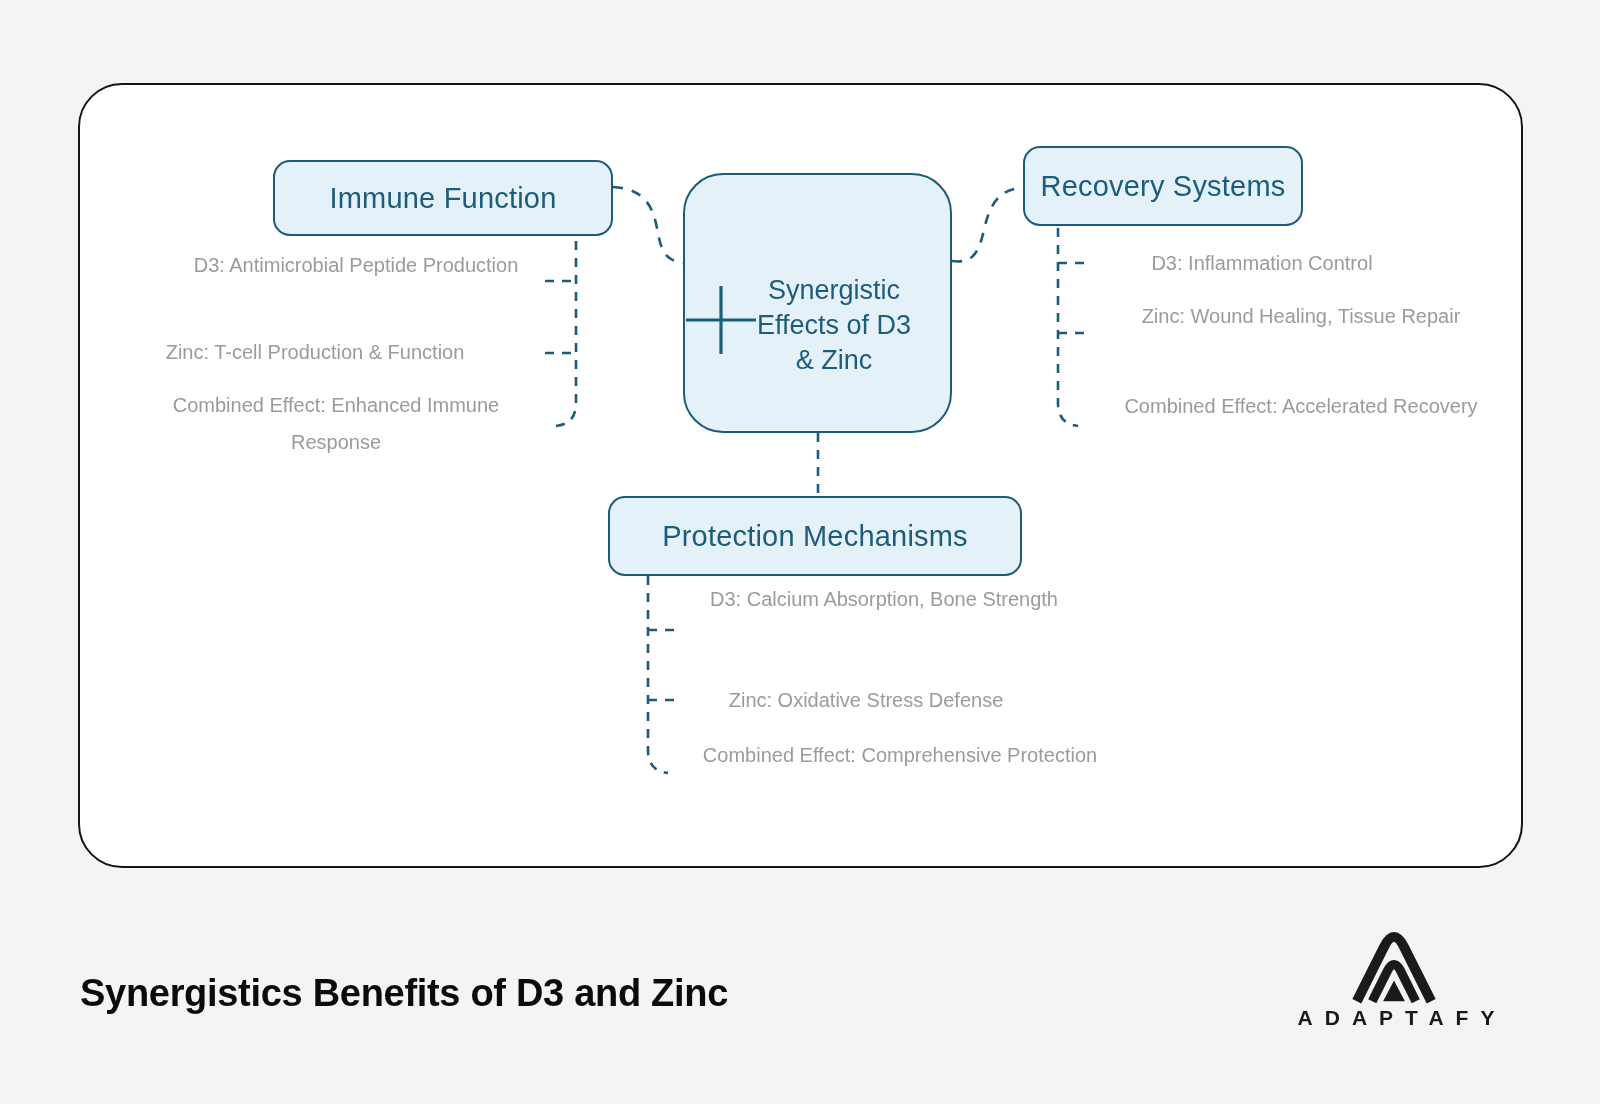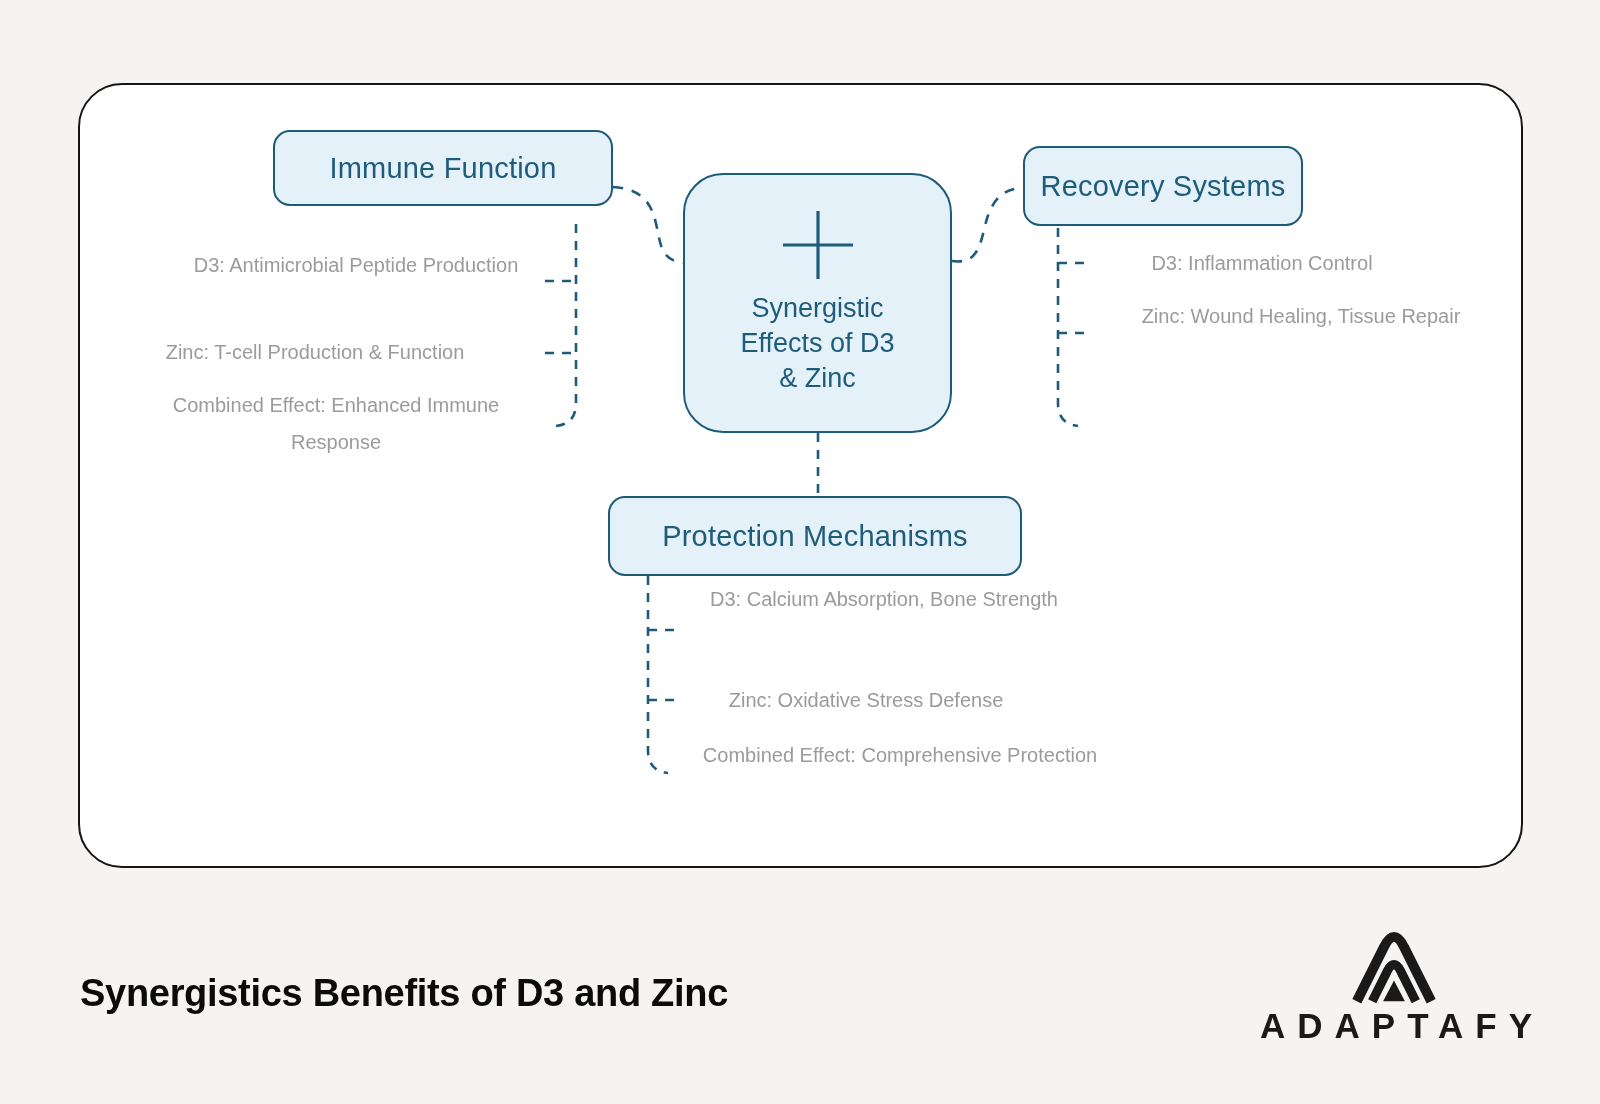--- a/index.html
+++ b/index.html
@@ -13,27 +13,27 @@
     background:#ffffff;border:2.5px solid #161616;border-radius:44px;
     box-sizing:border-box;
   }
   .connectors{position:absolute;left:0;top:0;width:1600px;height:1104px;pointer-events:none;}
   .node{
     position:absolute;box-sizing:border-box;
     background:#e4f1f9;border:2.5px solid #1e5b7a;border-radius:17px;
     display:flex;align-items:center;justify-content:center;
     color:#1d5c7b;font-size:29px;font-weight:500;letter-spacing:0.2px;
   }
-  .node-immune{left:273px;top:130px;width:340px;height:76px;text-align:right;}
+  .node-immune{left:273px;top:160px;width:340px;height:76px;text-align:right;}
   .node-recovery{left:1023px;top:146px;width:280px;height:80px;}
   .node-protection{left:608px;top:496px;width:414px;height:80px;}
   .node-center{
     position:absolute;left:683px;top:173px;width:269px;height:260px;
     box-sizing:border-box;background:#e4f1f9;border:2.5px solid #1e5b7a;border-radius:40px;
-    display:flex;flex-direction:column;align-items:center;
+    display:flex;flex-direction:row;align-items:center;
     padding-top:34px;
   }
   .plus-wrap{width:72px;height:72px;}
   .center-label{
     margin-top:10px;text-align:center;color:#1d5c7b;
     font-size:27px;line-height:35px;font-weight:500;
   }
   .center-label span{display:block;}
   .item{
     position:absolute;text-align:center;color:#9b9b9b;
@@ -50,21 +50,21 @@
   .item-b3{left:675px;top:737px;width:450px;}
   .page-title{
     position:absolute;left:80px;top:970px;margin:0;
     font-size:38px;line-height:46px;font-weight:700;color:#0b0b0b;
     letter-spacing:-0.3px;
   }
   .brand{position:absolute;left:1240px;top:924px;width:312px;height:120px;}
   .brand-mark{position:absolute;left:108px;top:2px;width:92px;height:78px;}
   .brand-word{
     position:absolute;left:0;top:82px;width:312px;text-align:center;
-    font-size:35px;font-weight:700;color:#1a1a1a;
+    font-size:21px;font-weight:700;color:#1a1a1a;
     letter-spacing:12px;padding-left:12px;box-sizing:border-box;
   }
 </style>
 </head>
 <body>
 
 <div class="stage">
 
   <div class="card"></div>
 
@@ -107,20 +107,21 @@
       <span>&amp; Zinc</span>
     </div>
   </div>
 
   <div class="item item-l1">D3: Antimicrobial Peptide Production</div>
   <div class="item item-l2">Zinc: T-cell Production &amp; Function</div>
   <div class="item item-l3">Combined Effect: Enhanced Immune Response</div>
 
   <div class="item item-r1">D3: Inflammation Control</div>
   <div class="item item-r2">Zinc: Wound Healing, Tissue Repair</div>
+  <div class="item item-r3">Combined Effect: Accelerated Recovery</div>
 
   <div class="item item-b1">D3: Calcium Absorption, Bone Strength</div>
   <div class="item item-b2">Zinc: Oxidative Stress Defense</div>
   <div class="item item-b3">Combined Effect: Comprehensive Protection</div>
 
   <h1 class="page-title">Synergistics Benefits of D3 and Zinc</h1>
 
   <div class="brand">
     <svg class="brand-mark" viewBox="0 0 100 86" xmlns="http://www.w3.org/2000/svg">
       <path d="M9,83 L39,23 Q50,1 61,23 L91,83" fill="none" stroke="#1a1a1a" stroke-width="11"></path>

